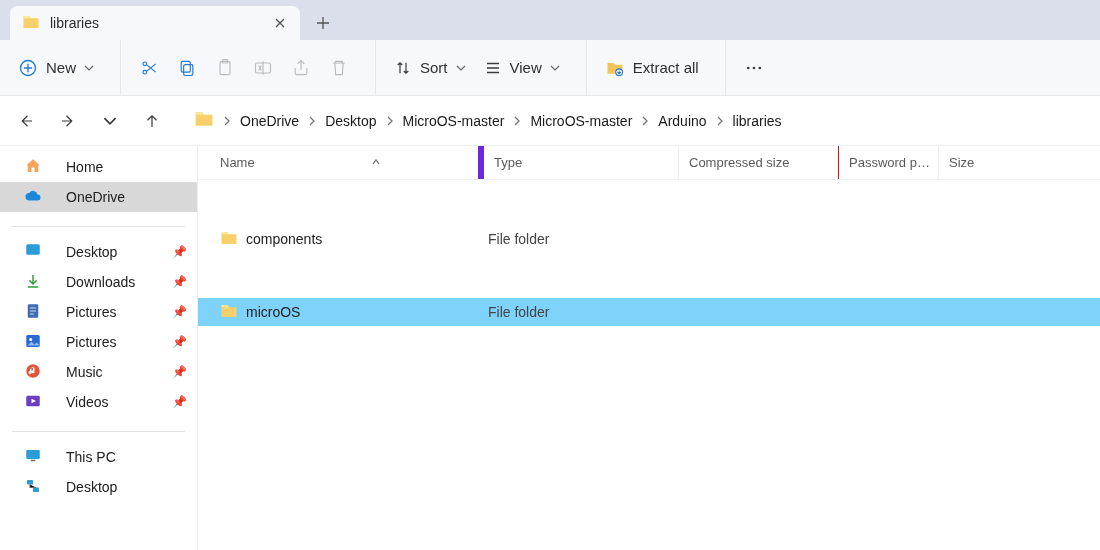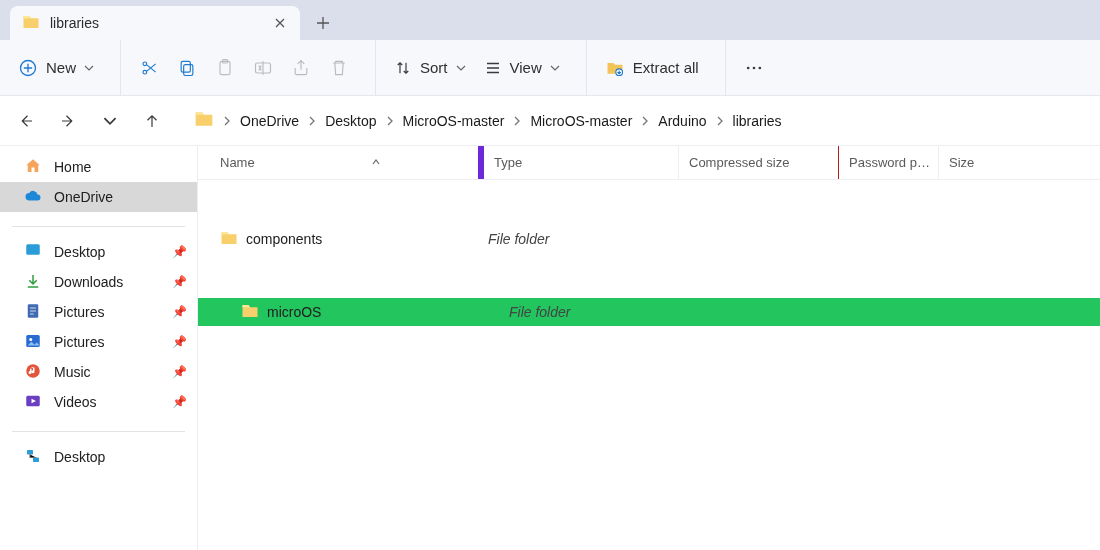--- a/index.html
+++ b/index.html
@@ -101,21 +101,21 @@
       height: calc(550px - 40px - 56px - 50px);
     }
 
     
     .sidebar {
       width: 198px;
       border-right: 1px solid #eceef1;
       padding-top: 6px;
     }
     .sb-item {
-      display: flex; align-items: center; gap: 12px;
+      display: flex; align-items: center; gap: 24px;
       height: 30px;
       padding: 0 10px 0 24px;
       cursor: pointer;
     }
     .sb-item.selected { background: #d8d8d8; }
     .sb-label { flex: 1; }
     .sb-pin { color: #9e9e9e; font-size: 12px; }
     .sb-divider { height: 1px; background: #e0e2e5; margin: 14px 12px 10px; }
 
     
@@ -136,23 +136,23 @@
     .col-size { flex: 1; border-left: 1px solid #eceef1; height: 100%; display:flex; align-items:center; }
     .sort-chev { color: #666; font-size: 11px; }
 
     .file-row {
       display: flex;
       align-items: center;
       height: 28px;
       cursor: pointer;
       margin-top: 45px;
     }
-    .file-row.selected { background: #22c55e; padding-left: 21px; }
+    .file-row.selected { background: #7dd3fc; }
     .fr-name { width: 280px; padding-left: 22px; display:flex; align-items:center; gap: 8px; }
-    .fr-type { width: 200px; padding: 0 10px; color: #444; font-style: italic; }
+    .fr-type { width: 200px; padding: 0 10px; color: #444; }
     .fr-csize { width: 160px; padding: 0 10px; }
     .fr-pw { width: 100px; padding: 0 10px; }
     .fr-size { flex: 1; padding: 0 10px; }
   </style>
 </head>
 <body>
 
 <div class="tab-strip">
   <div class="tab">
     <span>
@@ -390,20 +390,27 @@
       <span><svg width="18" height="18" viewBox="0 0 24 24">
             <rect x="3" y="5" width="18" height="14" rx="2" fill="#6a3fc1"></rect>
             <path fill="#fff" d="M10 9l6 3-6 3z"></path>
           </svg></span>
       <span class="sb-label">Videos</span>
       <span class="sb-pin">📌</span>
     </div>
 
     <div class="sb-divider"></div>
 
+    <div class="sb-item">
+      <span><svg width="18" height="18" viewBox="0 0 24 24">
+            <rect x="3" y="4" width="18" height="12" rx="1.5" fill="#2a9cd8"></rect>
+            <rect x="9" y="17" width="6" height="2" fill="#6a6a6a"></rect>
+          </svg></span>
+      <span class="sb-label">This PC</span>
+    </div>
     <div class="sb-item">
       <span><svg width="18" height="18" viewBox="0 0 24 24">
             <rect x="4" y="4" width="8" height="6" rx="1" fill="#2a9cd8"></rect>
             <rect x="12" y="14" width="8" height="6" rx="1" fill="#2a9cd8"></rect>
             <path stroke="#6a6a6a" stroke-width="1.5" d="M8 10v4h8"></path>
           </svg></span>
       <span class="sb-label">Desktop</span>
     </div>
   </div>
 

